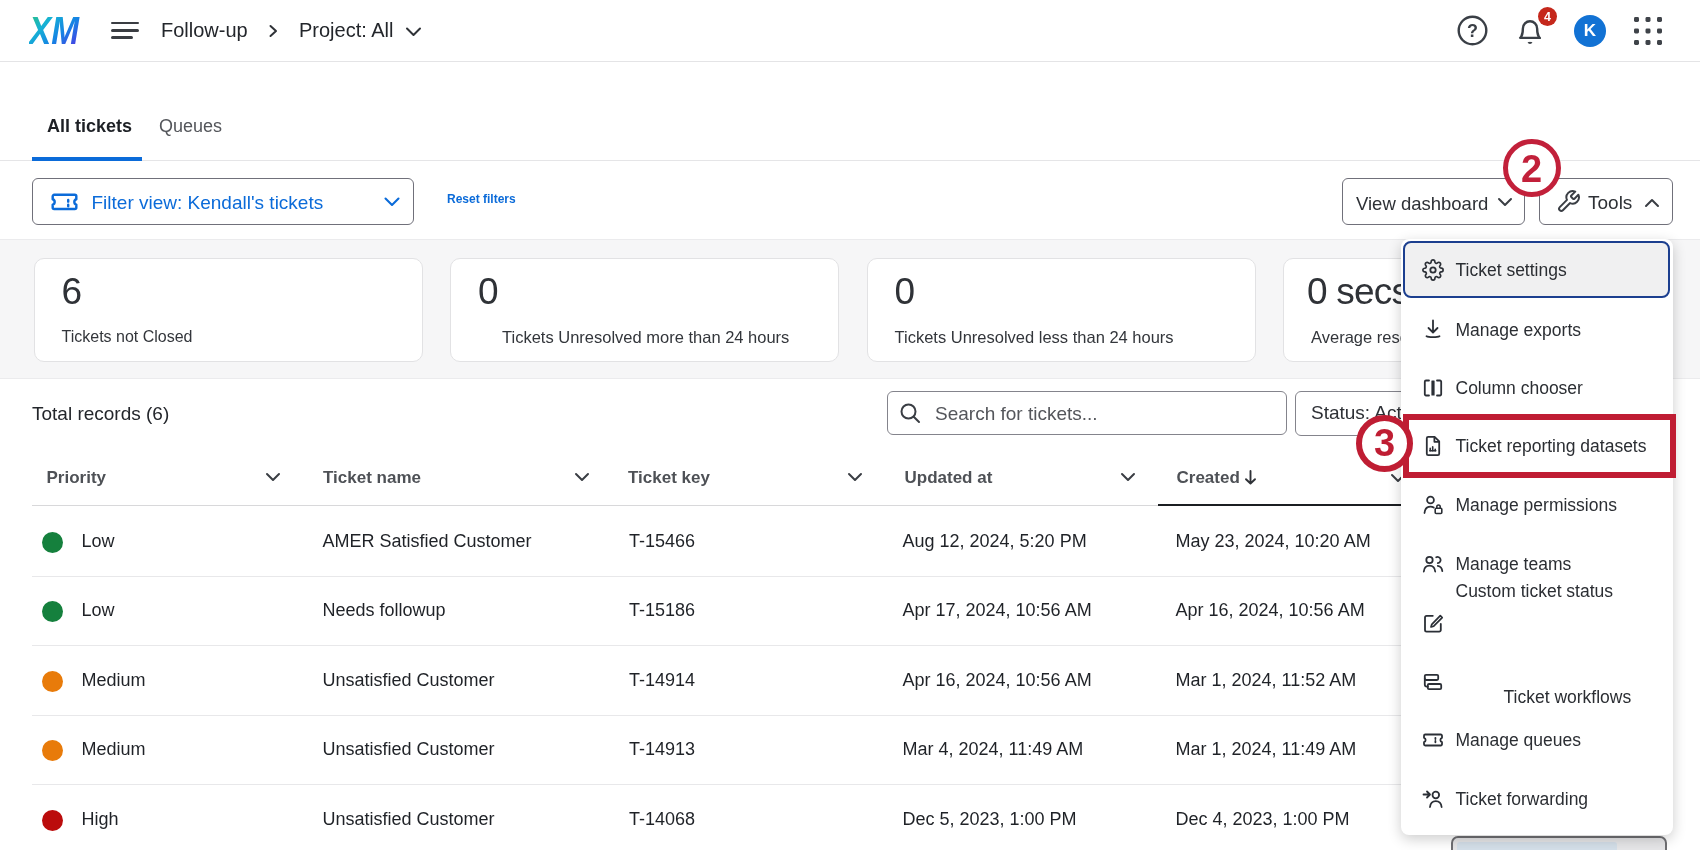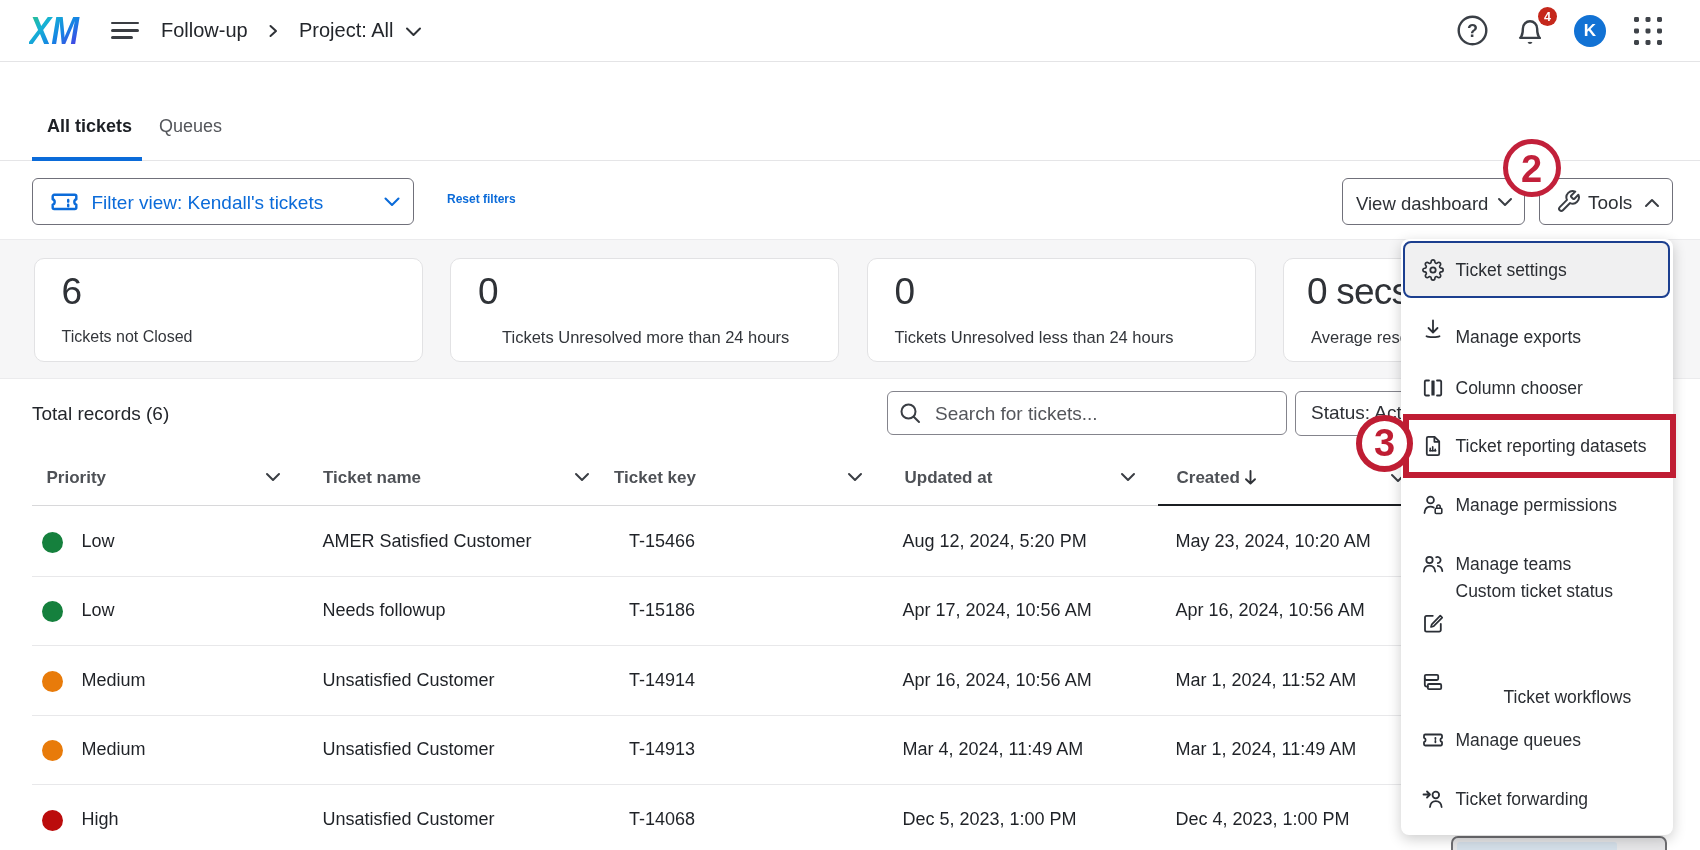--- a/index.html
+++ b/index.html
@@ -117,21 +117,21 @@
   <circle cx="10.5" cy="10.5" r="7" fill="none" stroke="#3a3e44" stroke-width="2"></circle>
   <path d="M15.7 15.7 21 21" stroke="#3a3e44" stroke-width="2" stroke-linecap="round"></path>
 </svg>
 <div class="abs" style="left:935px;top:403px;font-size:19px;color:#54565b;">Search for tickets...</div>
 
 <div class="abs" style="left:1295px;top:390.5px;width:170px;height:45.5px;border:1px solid #84848c;border-radius:6px;background:#fff;"></div>
 <div class="abs" style="left:1311px;top:402px;font-size:19px;color:#2e3136;">Status: Active</div>
 
 <div class="abs hdr" style="left:46.5px;top:468px;">Priority</div>
 <div class="abs hdr" style="left:323px;top:468px;">Ticket name</div>
-<div class="abs hdr" style="left:614px;top:468px;text-align:center;">Ticket key</div>
+<div class="abs hdr" style="left:628px;top:468px;text-align:center;">Ticket key</div>
 <div class="abs hdr" style="left:904.5px;top:468px;">Updated at</div>
 <div class="abs hdr" style="left:1176.5px;top:468px;">Created</div>
 <svg class="abs" style="left:1242px;top:469px;" width="17" height="17" viewBox="0 0 17 17">
     <path d="M8.5 2v12M4 10.2l4.5 4.3L13 10.2" fill="none" stroke="#2f3237" stroke-width="1.9" stroke-linecap="round" stroke-linejoin="round"></path>
   </svg>
 <svg class="abs colchev" style="left:265px;top:472px;" width="16" height="11" viewBox="0 0 16 11">
     <path d="M2 2 8 8l6-6" fill="none" stroke="#3a3e44" stroke-width="2" stroke-linecap="round" stroke-linejoin="round"></path>
   </svg>
 <svg class="abs colchev" style="left:574px;top:472px;" width="16" height="11" viewBox="0 0 16 11">
     <path d="M2 2 8 8l6-6" fill="none" stroke="#3a3e44" stroke-width="2" stroke-linecap="round" stroke-linejoin="round"></path>
@@ -256,21 +256,21 @@
   <circle cx="14.8" cy="8" r="3.3" fill="none" stroke="#2b2f36" stroke-width="1.8"></circle>
   <path d="M9 20c.4-3.8 2.7-5.9 5.8-5.9s5.4 2.1 5.8 5.9" fill="none" stroke="#2b2f36" stroke-width="1.8" stroke-linecap="round"></path>
 </svg>
 
 <style>
   .mi { position:absolute; left:1420.5px; width:24px; height:24px; z-index:22; }
   .mt { position:absolute; left:1455.5px; font-size:17.5px; color:#2b2e33; z-index:22; }
 </style>
 
 <div class="mt" style="top:260px;">Ticket settings</div>
-<div class="mt" style="top:327px;">Manage exports</div>
+<div class="mt" style="top:320px;">Manage exports</div>
 <div class="mt" style="top:377.6px;">Column chooser</div>
 <div class="mt" style="top:436.4px;">Ticket reporting datasets</div>
 <div class="mt" style="top:495.2px;">Manage permissions</div>
 <div class="mt" style="top:554px;">Manage teams</div>
 <div class="mt" style="top:581px;">Custom ticket status</div>
 <div class="mt" style="top:687px;margin-left:48px;">Ticket workflows</div>
 <div class="mt" style="top:730.4px;">Manage queues</div>
 <div class="mt" style="top:789.2px;">Ticket forwarding</div>
 
 <div class="abs" style="left:1450.5px;top:835.5px;width:216px;height:22px;border:2px solid #6f6f73;border-radius:7px;background:#e6e6e8;overflow:hidden;z-index:19;">

